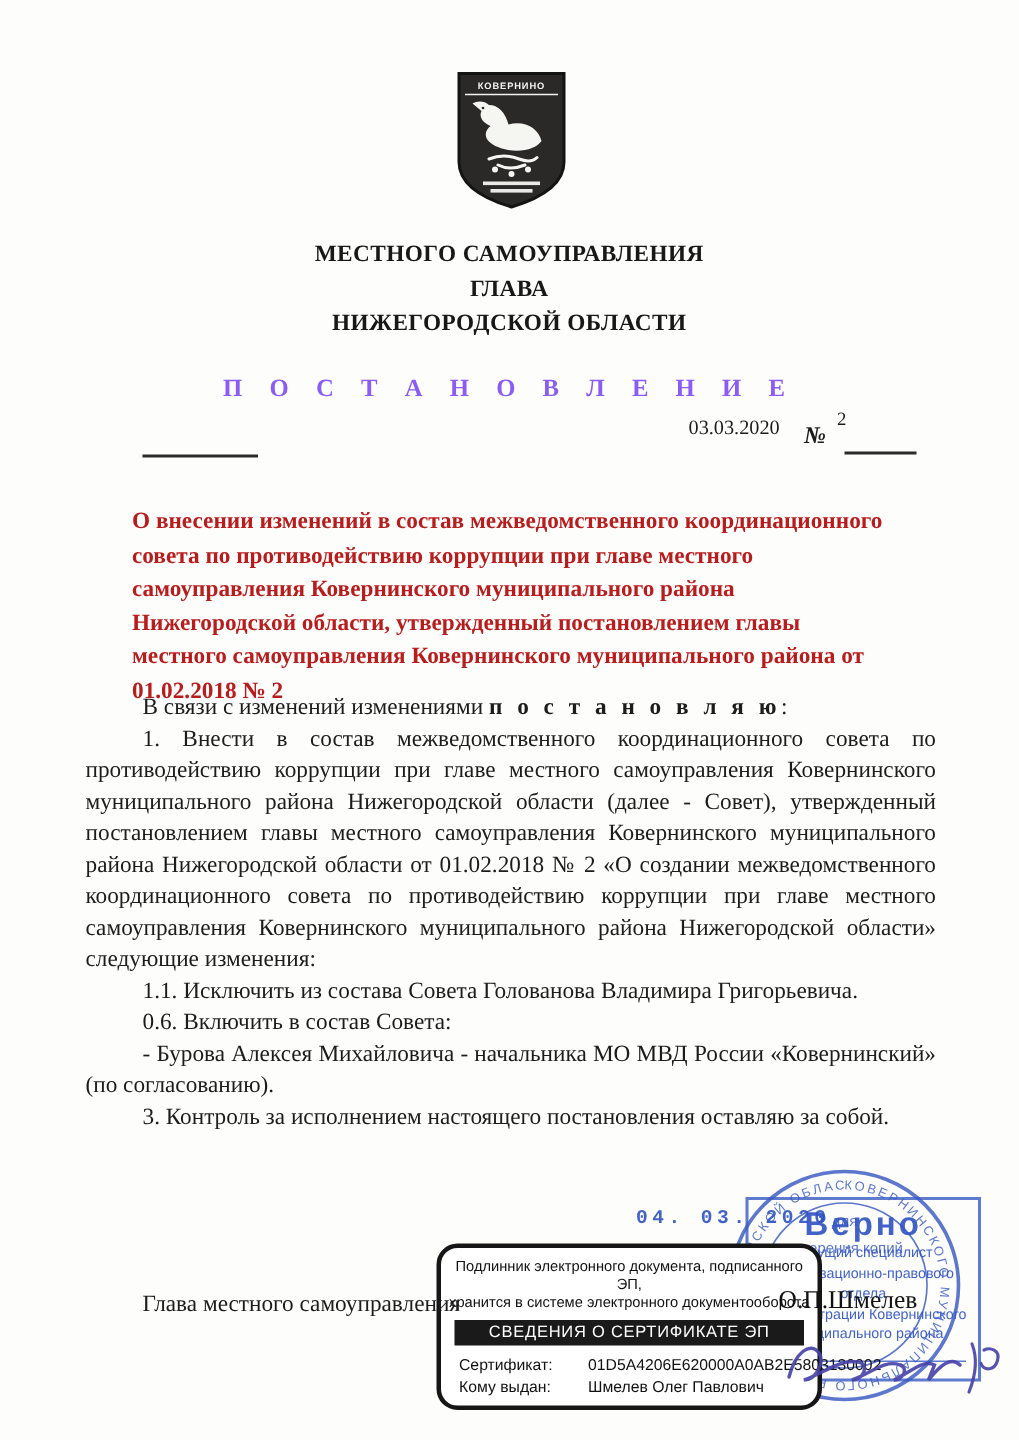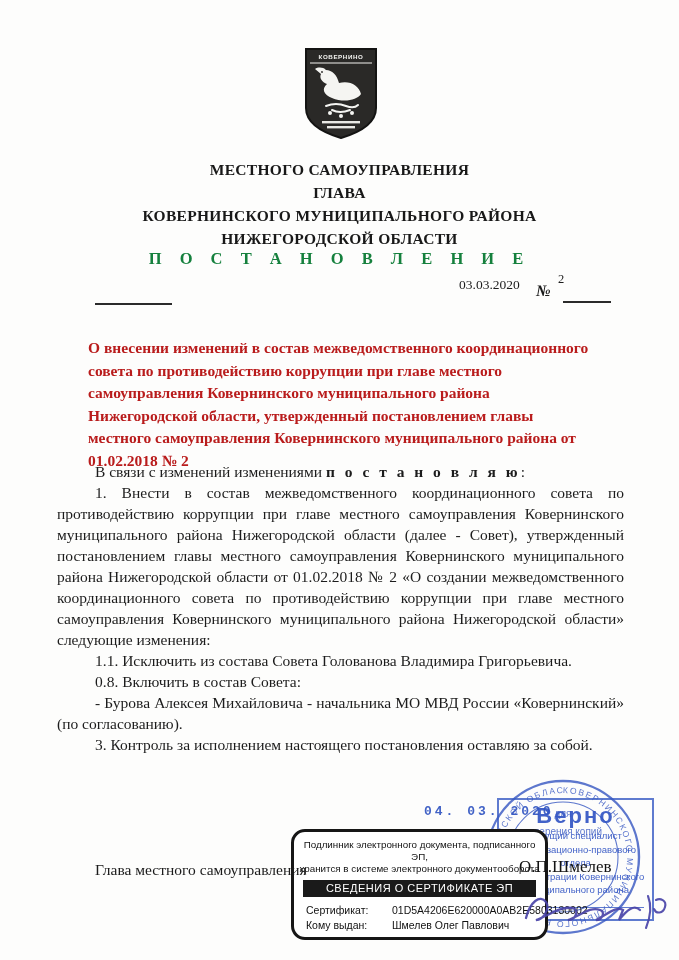--- a/index.html
+++ b/index.html
@@ -7,21 +7,21 @@
     position:relative;width:679px;height:960px;margin:0 auto;
     background:#fdfdfc;overflow:hidden;
     font-family:"Liberation Serif", serif;color:#1c1c1c;
   }
   
   .emblem{position:absolute;left:302px;top:46px;width:78px;height:96px;}
   
   .hdr{position:absolute;left:0;top:158px;width:679px;text-align:center;
        font-weight:bold;font-size:15.5px;line-height:23px;letter-spacing:.3px;color:#181818;}
   .doctype{position:absolute;left:0;top:249px;width:679px;text-align:center;
-       font-weight:bold;font-size:16.5px;letter-spacing:7px;color:#15803d;}
+       font-weight:bold;font-size:16.5px;letter-spacing:7px;color:#8b5cf6;}
   
   .dline1{position:absolute;left:95px;top:303px;width:77px;height:2px;background:#2b2b2b;}
   .ddate{position:absolute;left:459px;top:277px;font-size:13.5px;}
   .dnum{position:absolute;left:536px;top:282px;font-size:16px;font-weight:bold;font-style:italic;}
   .dnum2{position:absolute;left:558px;top:272px;font-size:12.5px;}
   .dline2{position:absolute;left:563px;top:301px;width:48px;height:2px;background:#2b2b2b;}
   
   .title{position:absolute;left:88px;top:337px;width:504px;text-align:left;
        font-weight:bold;font-size:15.5px;line-height:22.5px;color:#b91c1c;}
   
@@ -71,38 +71,37 @@
     <circle cx="28" cy="67" r="2" fill="#f5f5f2"></circle>
     <circle cx="39" cy="70" r="2" fill="#f5f5f2"></circle>
     <circle cx="50" cy="67" r="2" fill="#f5f5f2"></circle>
     <rect x="20" y="75" width="38" height="2.4" fill="#e9e9e5"></rect>
     <rect x="25" y="80" width="28" height="2.4" fill="#e9e9e5"></rect>
   </svg>
 
   <div class="hdr">
     <div>МЕСТНОГО САМОУПРАВЛЕНИЯ</div>
     <div>ГЛАВА</div>
-    <div>КОВЕРНИНСКОГО МУНИЦИПАЛЬНОГО РАЙОНА</div>
     <div>НИЖЕГОРОДСКОЙ ОБЛАСТИ</div>
   </div>
   <div class="doctype">П О С Т А Н О В Л Е Н И Е</div>
 
   <div class="dline1"></div>
   <div class="ddate">03.03.2020</div>
   <div class="dnum">№</div>
   <div class="dnum2">2</div>
   <div class="dline2"></div>
 
   <div class="title">О внесении изменений в состав межведомственного координационного совета по противодействию коррупции при главе местного самоуправления Ковернинского  муниципального района Нижегородской области, утвержденный постановлением главы местного самоуправления Ковернинского муниципального района от 01.02.2018 № 2</div>
 
   <div class="body">
     <p><span>В связи с изменений изменениями </span><span class="spaced">п о с т а н о в л я ю</span><span>:</span></p>
     <p>1. Внести в состав межведомственного координационного совета по противодействию коррупции при главе местного самоуправления Ковернинского  муниципального района Нижегородской области (далее - Совет), утвержденный постановлением главы местного самоуправления Ковернинского муниципального района Нижегородской области от 01.02.2018 № 2 «О создании межведомственного координационного совета по противодействию коррупции при главе местного самоуправления Ковернинского муниципального района Нижегородской области» следующие изменения:</p>
     <p>1.1. Исключить из состава Совета Голованова Владимира Григорьевича.</p>
-    <p>0.8. Включить в состав Совета:</p>
+    <p>0.6. Включить в состав Совета:</p>
     <p>- Бурова Алексея Михайловича - начальника МО МВД России «Ковернинский» (по согласованию).</p>
     <p>3. Контроль за исполнением настоящего постановления оставляю за собой.</p>
   </div>
 
   <div class="datestamp">04. 03. 2020</div>
 
   <svg class="roundstamp" viewBox="0 0 164 164">
     <defs>
       <path id="ringpath" d="M82,18 a64,64 0 1 1 -0.01,0" fill="none"></path>
     </defs>

